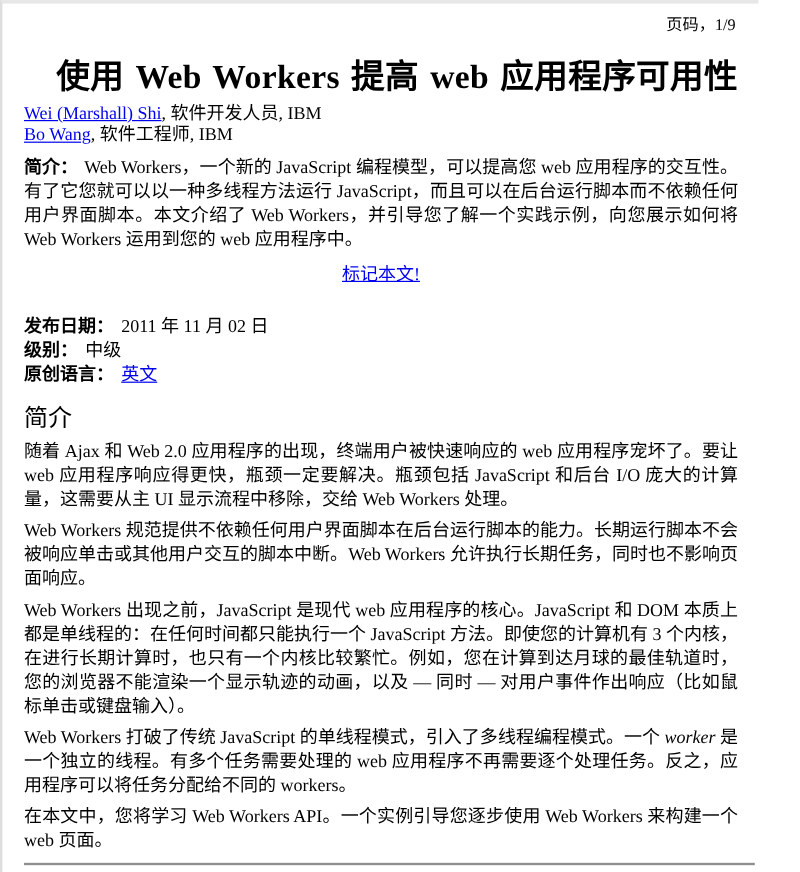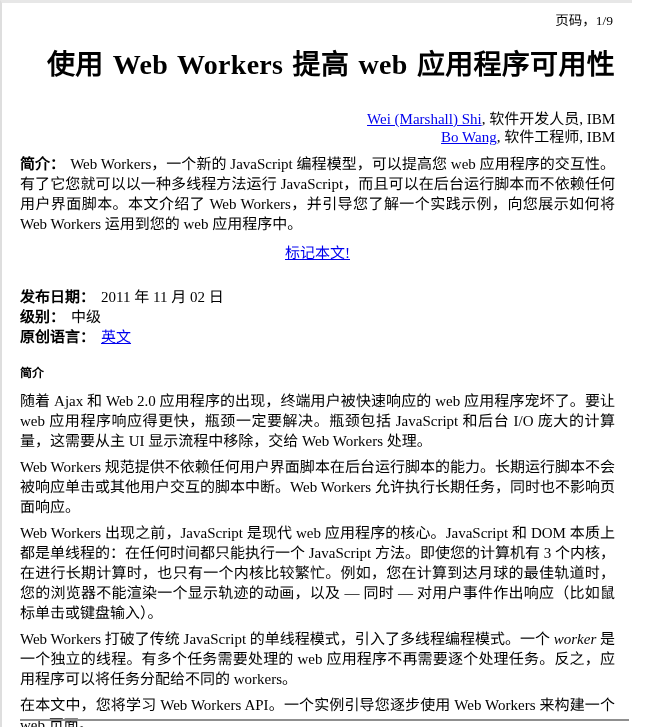--- a/index.html
+++ b/index.html
@@ -29,24 +29,23 @@
   h1.title {
     margin: 19px 0 0 0;
     font-size: 28px;
     line-height: 34px;
     font-weight: bold;
     letter-spacing: 0.3px;
     word-spacing: 2px;
     text-align: right;
   }
   .authors {
-    margin-top: 28px;
+    margin-top: 4px;
     font-size: 15px;
     line-height: 18px;
-    text-align: right;
   }
   a {
     color: #0000ee;
     text-decoration: underline;
     cursor: pointer;
   }
   p.body {
     font-size: 15px;
     line-height: 20px;
     text-align: justify;
@@ -56,23 +55,23 @@
   .abstract-label { margin-right: 5px; }
   p.tag-line { margin-top: 9px; text-align: center; }
   .meta {
     margin-top: 24px;
     font-size: 15px;
     line-height: 20px;
   }
   .meta-label { font-weight: bold; margin-right: 6px; }
   p.section-heading {
     margin: 16px 0 0 0;
-    font-size: 12px;
+    font-size: 20px;
     line-height: 20px;
-    font-weight: bold;
+    font-weight: normal;
   }
   p.first-after-heading { margin-top: 8px; }
   .rule {
     position: absolute;
     left: 18px;
     right: 3px;
     bottom: 6px;
     height: 2px;
     background: #8f8f8f;
   }

